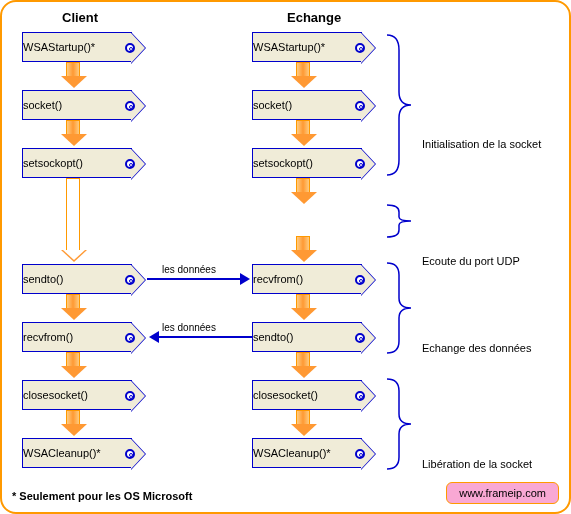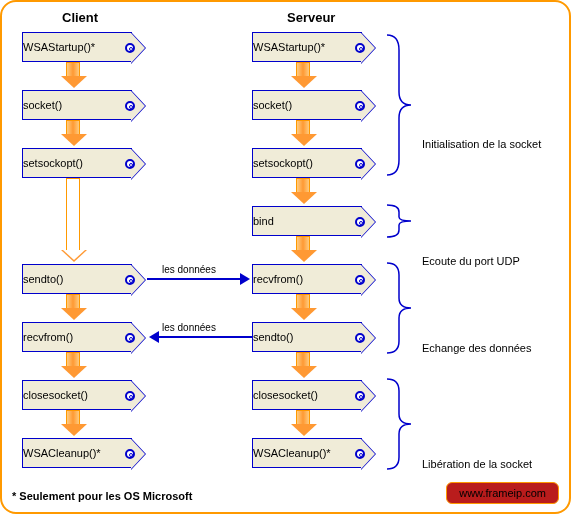--- a/index.html
+++ b/index.html
@@ -152,31 +152,31 @@
     font-weight: bold;
   }
   .urlbox {
     position: absolute;
     bottom: 8px;
     right: 10px;
     border: 1.5px solid #ff9900;
     border-radius: 6px;
     padding: 4px 12px;
     font-size: 11px;
-    background: #b91c1c;
+    background: #f9a8d4;
   }
   svg.brace-svg { position: absolute; overflow: visible; }
 </style>
 </head>
 <body>
 
 <div class="frame">
 
   <div class="col-header" style="left:60px">Client</div>
-  <div class="col-header" style="left:285px">Serveur</div>
+  <div class="col-header" style="left:285px">Echange</div>
 
   <div class="node" style="left:20px; top:30px">
       <span>WSAStartup()*</span>
       <span class="ring"></span>
     </div>
   <div class="node" style="left:20px; top:88px">
       <span>socket()</span>
       <span class="ring"></span>
     </div>
   <div class="node" style="left:20px; top:146px">
@@ -203,24 +203,20 @@
   <div class="node" style="left:250px; top:30px">
       <span>WSAStartup()*</span>
       <span class="ring"></span>
     </div>
   <div class="node" style="left:250px; top:88px">
       <span>socket()</span>
       <span class="ring"></span>
     </div>
   <div class="node" style="left:250px; top:146px">
       <span>setsockopt()</span>
-      <span class="ring"></span>
-    </div>
-  <div class="node" style="left:250px; top:204px">
-      <span>bind</span>
       <span class="ring"></span>
     </div>
   <div class="node" style="left:250px; top:262px">
       <span>recvfrom()</span>
       <span class="ring"></span>
     </div>
   <div class="node" style="left:250px; top:320px">
       <span>sendto()</span>
       <span class="ring"></span>
     </div>

